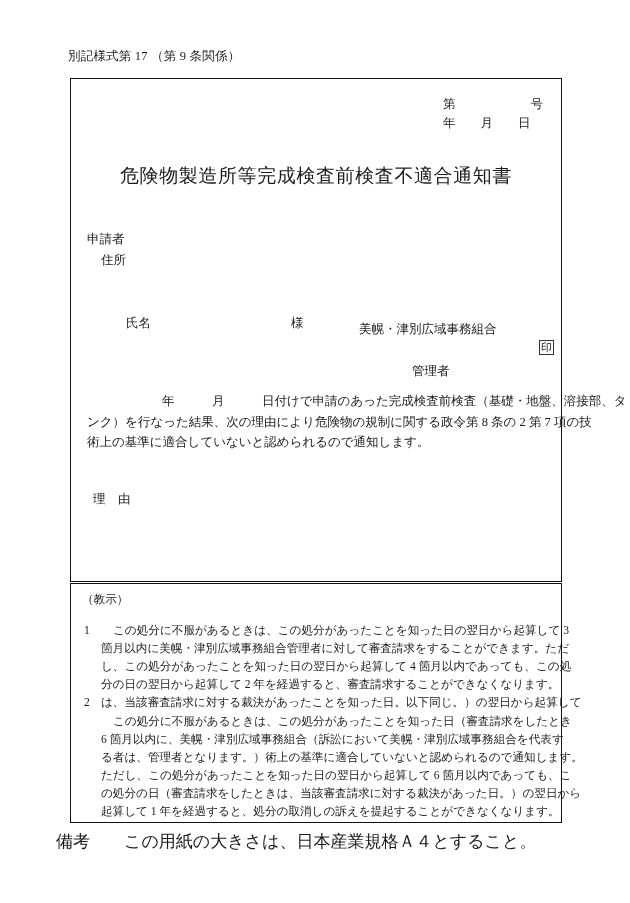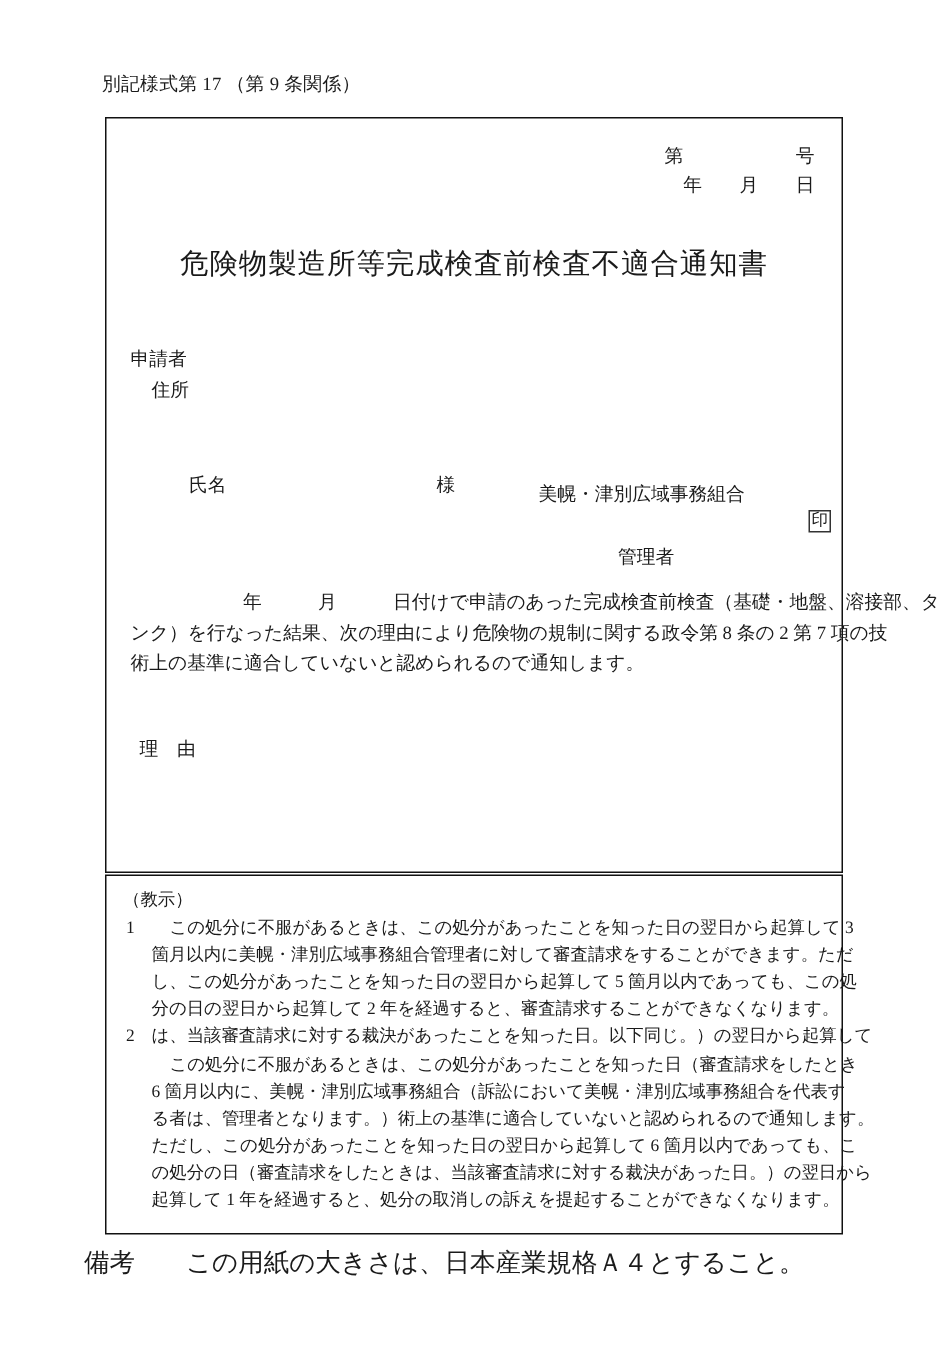--- a/index.html
+++ b/index.html
@@ -59,21 +59,20 @@
     position: absolute;
     right: 18px;
     top: 16px;
     text-align: left;
     font-size: 12.5px;
     line-height: 19px;
   }
   .doc-meta .row {
     white-space: pre;
     display: block;
-    text-align: right;
   }
 
   
   .doc-title {
     position: absolute;
     top: 84px;
     left: 0;
     width: 100%;
     text-align: center;
     font-size: 19px;
@@ -143,21 +142,21 @@
     font-size: 12.5px;
     white-space: pre;
   }
 
   
   .notice-inner {
     padding: 7px 10px 0 11px;
     font-size: 11.6px;
     line-height: 18.1px;
   }
-  .notice-head { display: block; margin-bottom: 1px; }
+  .notice-head { display: block; margin-bottom: 13px; }
   .notice-item {
     display: block;
     position: relative;
     padding-left: 19px;
     margin-bottom: 0;
   }
   .notice-item .num {
     position: absolute;
     left: 2px;
     top: 0;
@@ -218,21 +217,21 @@
   </div>
 
   <div class="notice-box">
     <div class="notice-inner">
       <span class="notice-head">（教示）</span>
 
       <span class="notice-item">
         <span class="num">1</span>
         <span class="ln first">この処分に不服があるときは、この処分があったことを知った日の翌日から起算して 3</span>
         <span class="ln">箇月以内に美幌・津別広域事務組合管理者に対して審査請求をすることができます。ただ</span>
-        <span class="ln">し、この処分があったことを知った日の翌日から起算して 5 箇月以内であっても、この処</span>
+        <span class="ln">し、この処分があったことを知った日の翌日から起算して 4 箇月以内であっても、この処</span>
         <span class="ln">分の日の翌日から起算して 2 年を経過すると、審査請求することができなくなります。</span>
       </span>
 
       <span class="notice-item">
         <span class="num">2</span>
         <span class="ln">は、当該審査請求に対する裁決があったことを知った日。以下同じ。）の翌日から起算して</span>
         <span class="ln first">この処分に不服があるときは、この処分があったことを知った日（審査請求をしたとき</span>
         <span class="ln">6 箇月以内に、美幌・津別広域事務組合（訴訟において美幌・津別広域事務組合を代表す</span>
         <span class="ln">る者は、管理者となります。）術上の基準に適合していないと認められるので通知します。</span>
         <span class="ln">ただし、この処分があったことを知った日の翌日から起算して 6 箇月以内であっても、こ</span>

